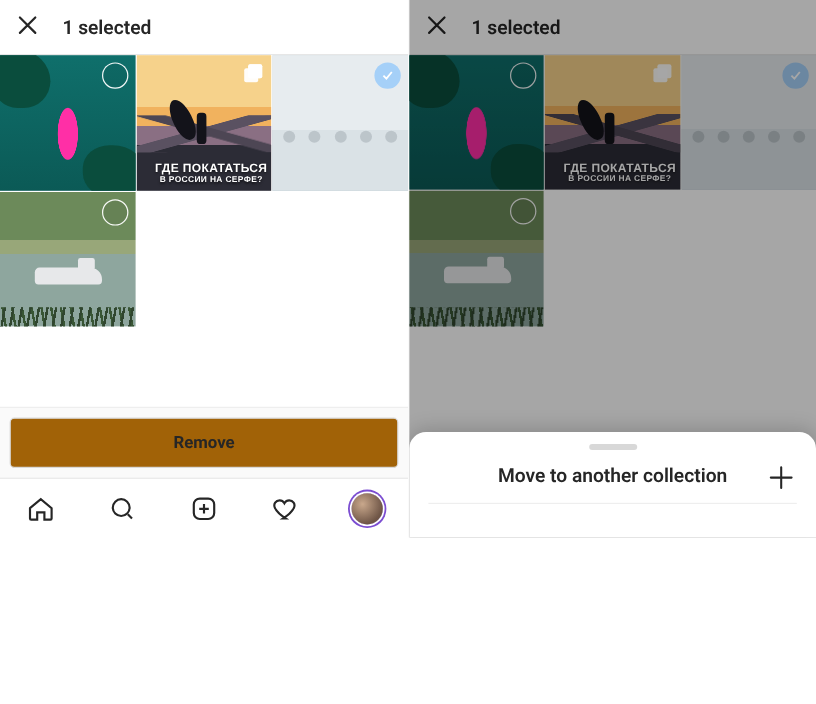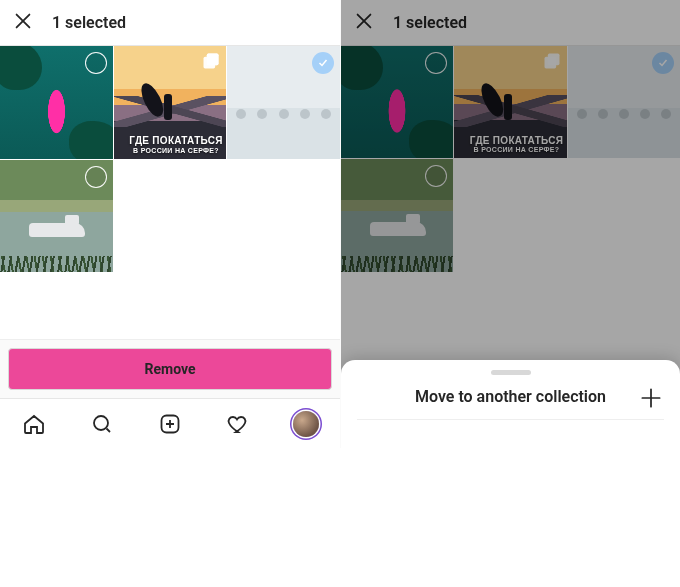--- a/index.html
+++ b/index.html
@@ -111,21 +111,21 @@
                 repeating-linear-gradient(80deg,#2d4a26 0 2px, transparent 2px 8px);
     filter: blur(.4px); opacity:.88;
   }
 
   
   .btnrow {
     position:absolute; left:0; right:0; bottom:50px; display:flex; gap:10px;
     padding: 8px 8px; background:#fafafa; border-top:1px solid #eee;
   }
   .pillbtn {
-    flex:1; height:42px; border:1px solid #d9d9d9; border-radius:4px; background:#ec4899;
+    flex:1; height:42px; border:1px solid #d9d9d9; border-radius:4px; background:#a16207;
     display:flex; align-items:center; justify-content:center;
     font-size:14px; font-weight:700; color:#262626; cursor:pointer;
   }
 
   
   .navbar {
     position:absolute; left:0; right:0; bottom:0; height:50px;
     border-top:1px solid #e6e6e6; background:#fff;
     display:flex; align-items:center; justify-content:space-around;
   }

